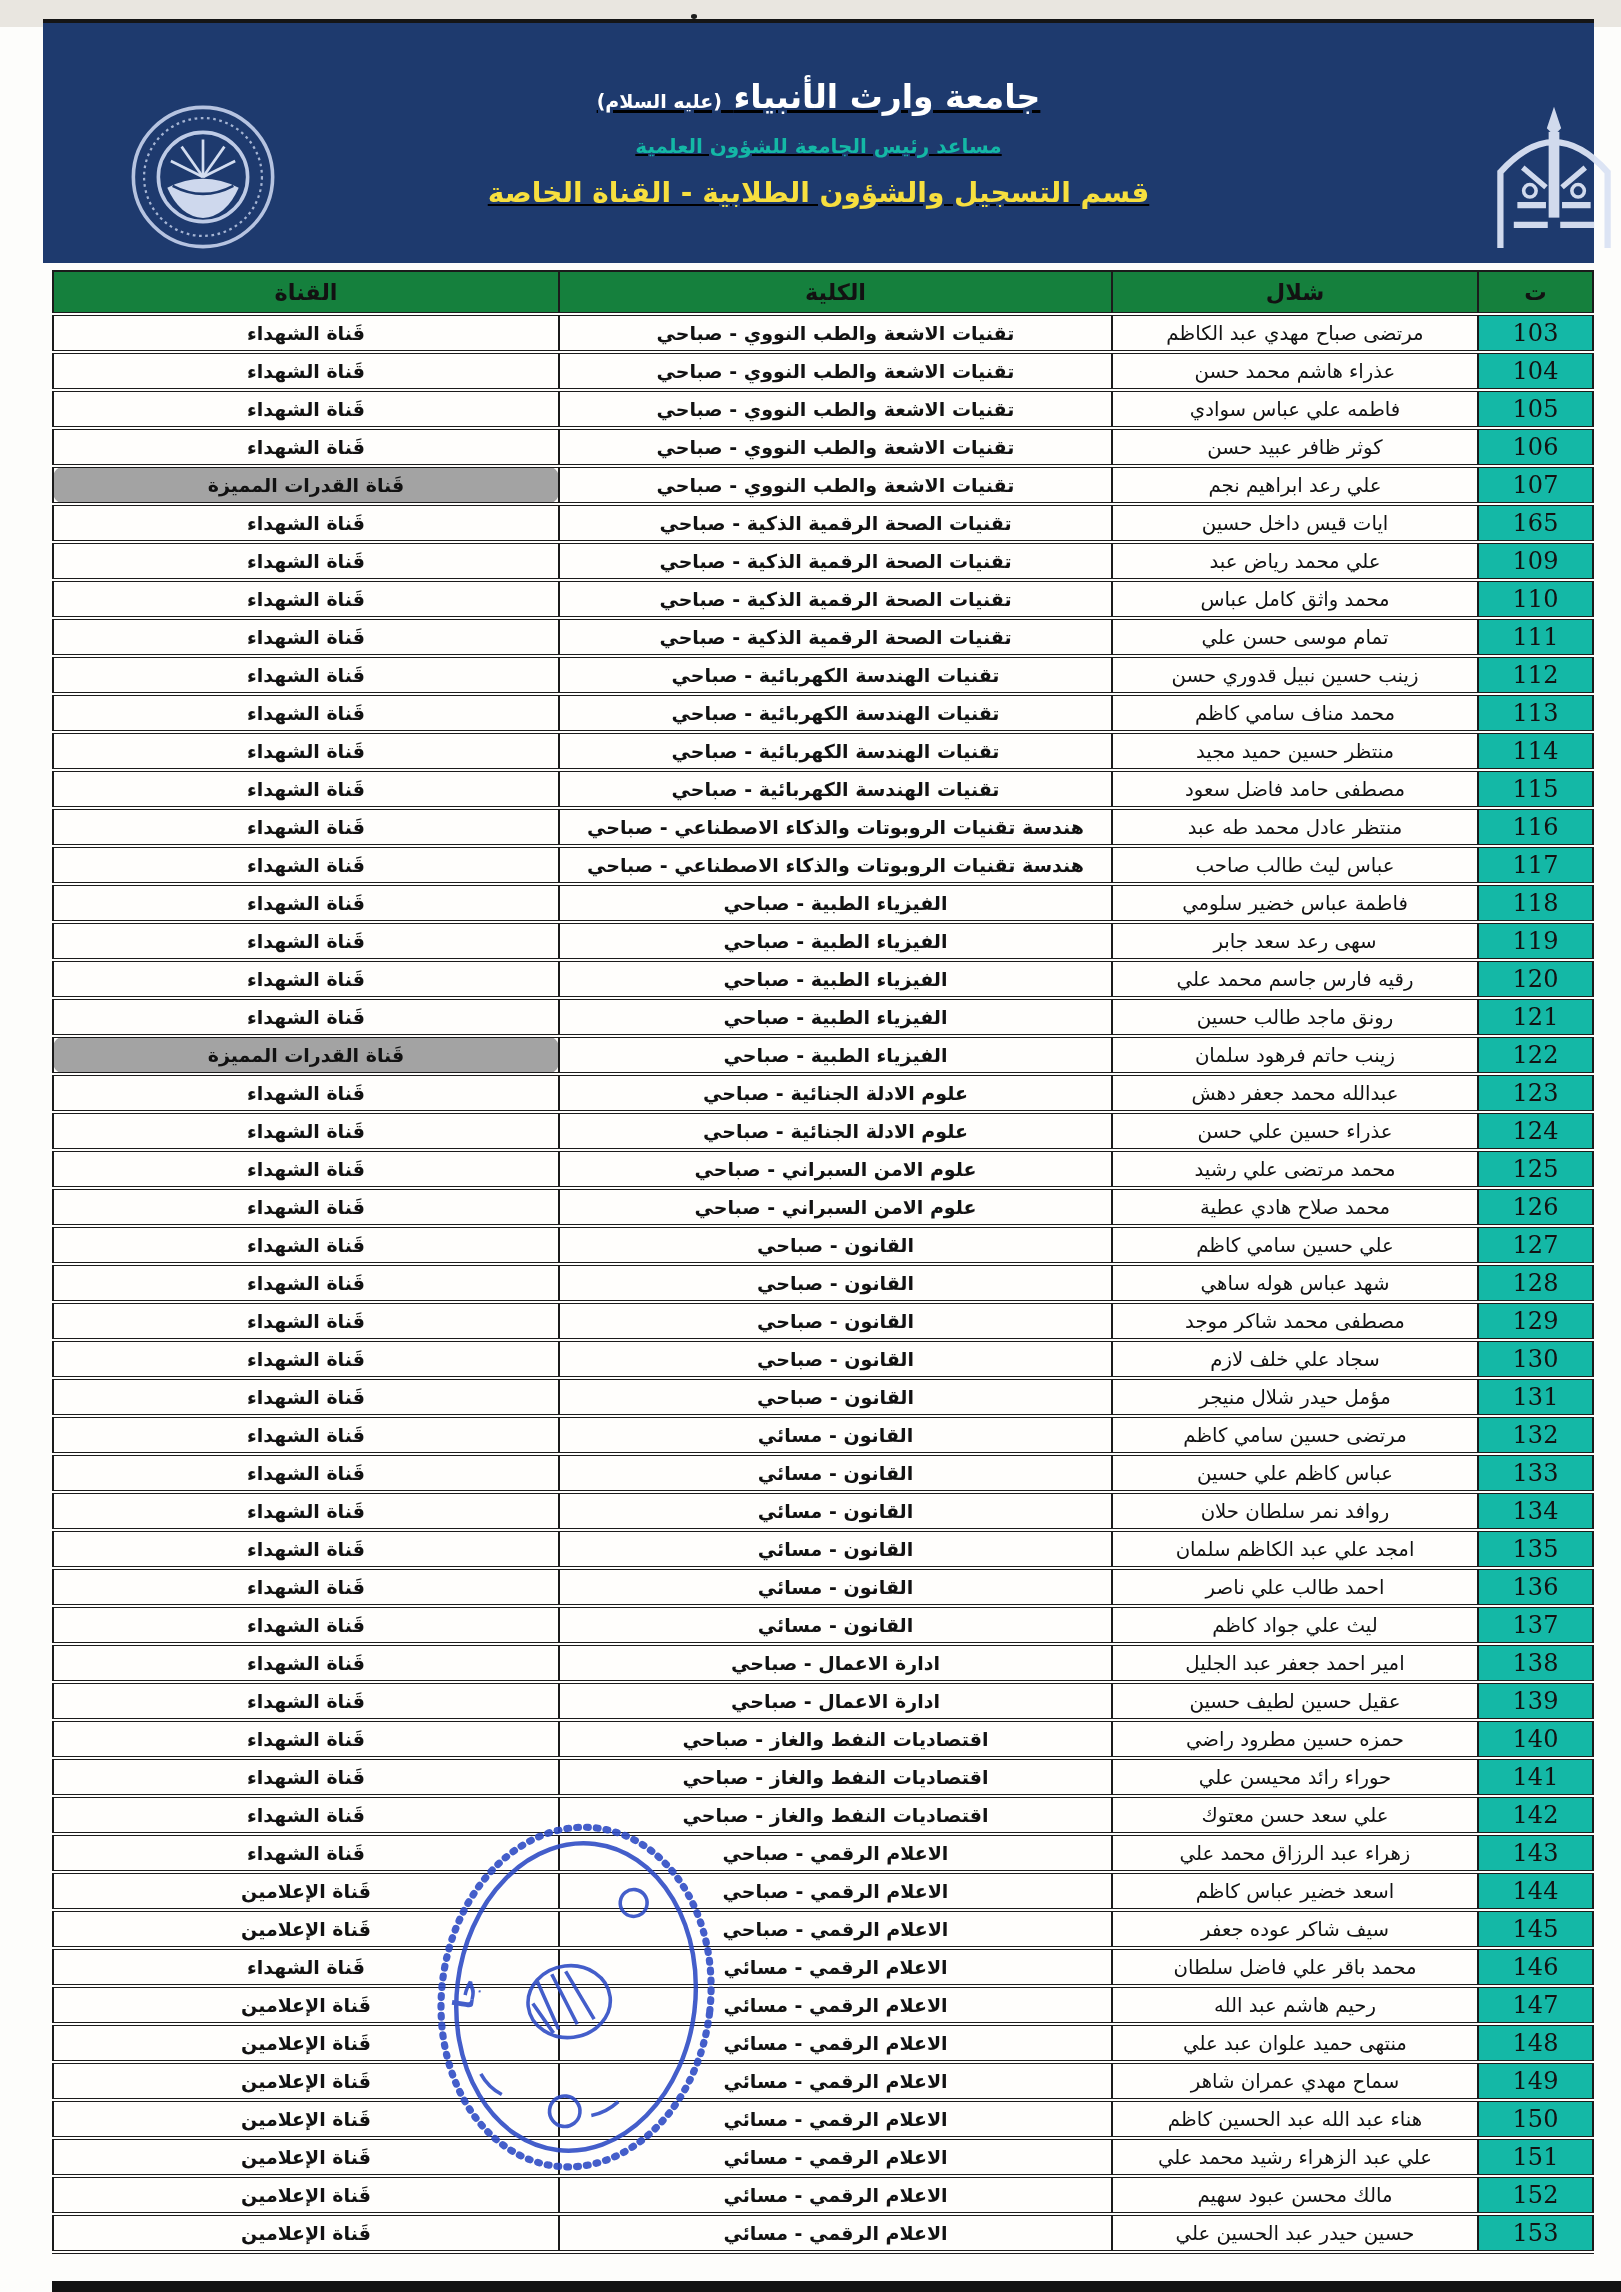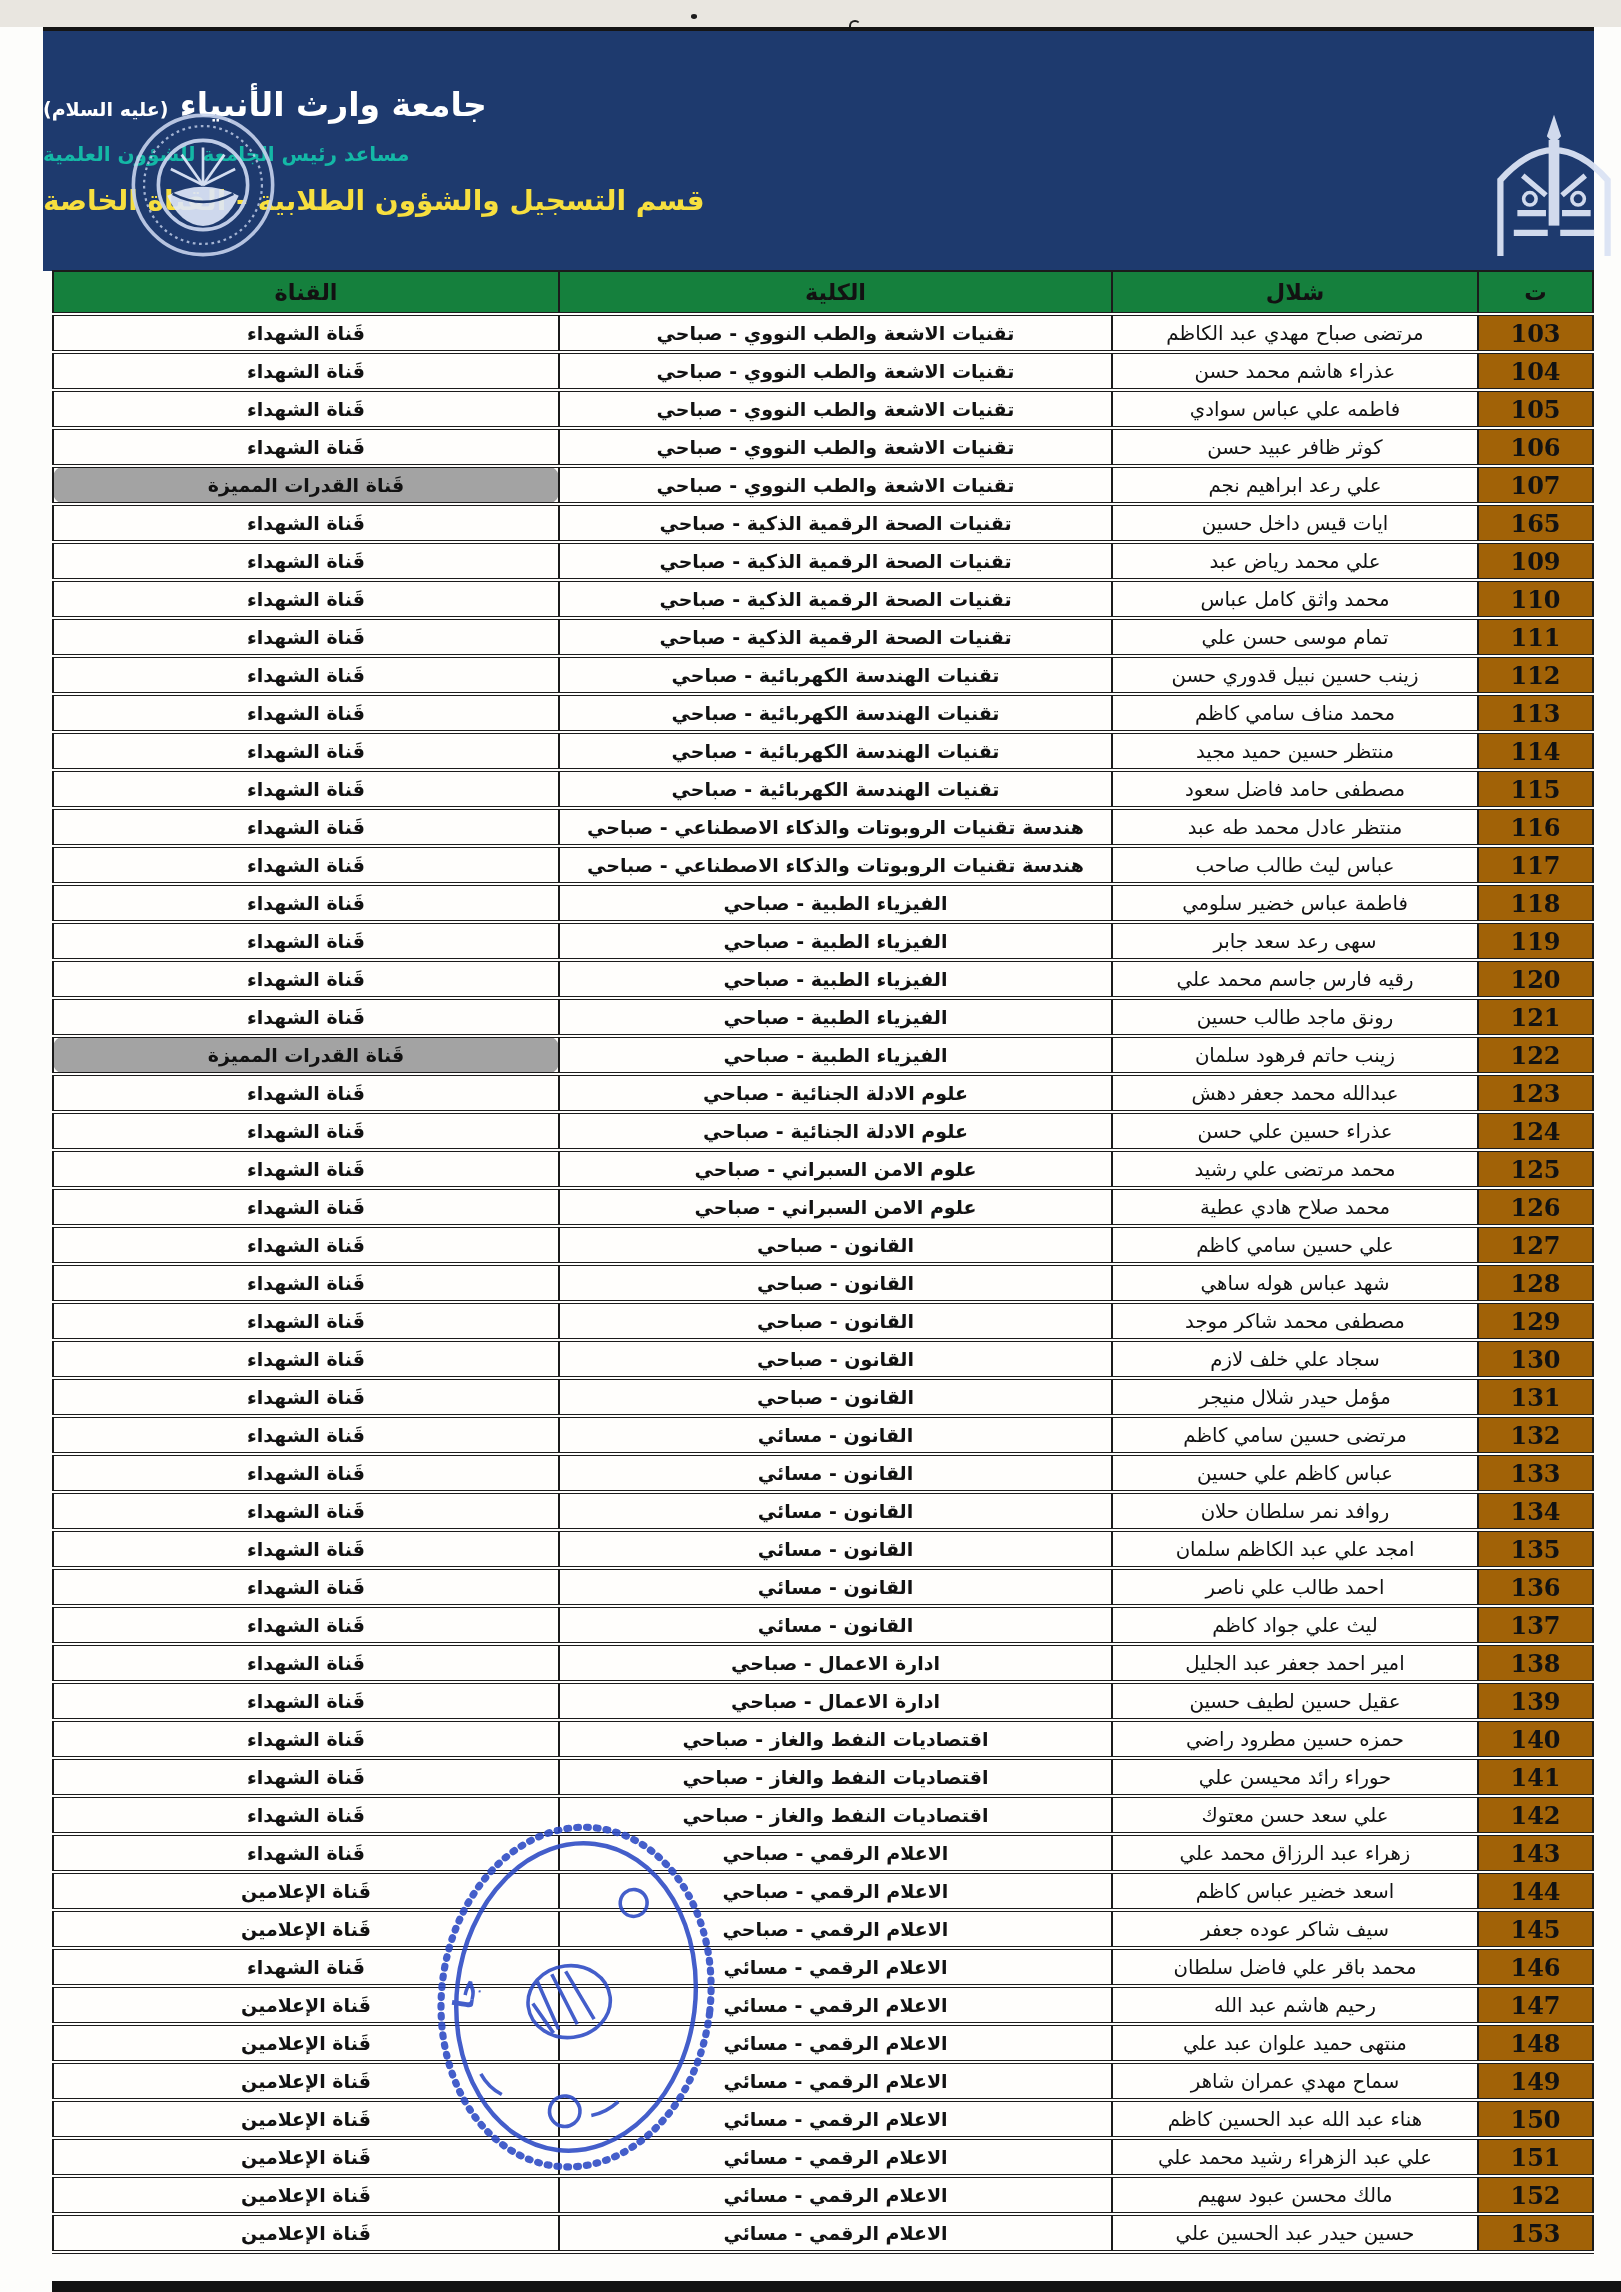--- a/index.html
+++ b/index.html
@@ -7,24 +7,25 @@
     width:1621px;height:2293px;position:relative;overflow:hidden;
     background:#fdfdfb;
     font-family:"DejaVu Sans",sans-serif;
     direction:rtl;
   }
   .top-strip{position:absolute;top:0;left:0;width:1621px;height:27px;background:#e9e6e0;}
   .speck{position:absolute;background:#1c1c1c;border-radius:50%;}
 
   
   .banner{
-    position:absolute;left:43px;top:27px;width:1551px;height:244px;
+    position:absolute;left:43px;top:19px;width:1551px;height:244px;
     background:#1e3a6e;border-top:4.5px solid #151515;box-sizing:border-box;
-    display:flex;flex-direction:column;align-items:flex-end;justify-content:center;
+    display:flex;flex-direction:column;align-items:center;justify-content:center;
     row-gap:18px;
+    text-decoration:underline;
   }
   .banner .line1{color:#ffffff;font-size:33px;font-weight:bold;letter-spacing:0.4px;}
   .banner .line1 .paren{font-size:19px;font-weight:bold;}
   .banner .line2{color:#14b8a6;font-size:20px;font-weight:bold;}
   .banner .line3{color:#f7df3f;font-size:28px;font-weight:bold;}
   .seal-left{position:absolute;left:85px;top:79px;}
   .emblem-right{position:absolute;left:1444px;top:82px;}
 
   
   table.roster{
@@ -37,22 +38,22 @@
     border-bottom:4.5px double #1b1b1b;
     padding:0 5.4px;overflow:hidden;white-space:nowrap;
     text-align:center;vertical-align:middle;color:#121212;
   }
   table.roster tr{height:38px;}
   table.roster thead tr{height:43px;}
   table.roster th{
     background:#15803d;font-size:22.4px;font-weight:bold;
   }
   td.c-no{
-    background:#a16207;
-    font-family:"DejaVu Serif",serif;font-size:24px;font-weight:bold;
+    background:#14b8a6;
+    font-family:"DejaVu Serif",serif;font-size:24px;font-weight:normal;
   }
   td.c-name{font-size:19.7px;font-weight:normal;}
   td.c-college{font-size:19px;font-weight:bold;}
   td.c-channel{font-size:19px;font-weight:bold;}
   td.c-channel.pink{background:#a3a3a3;border-radius:12px;}
 
   
   .stamp{
     position:absolute;left:428px;top:1816px;width:296px;height:363px;
     transform:rotate(7deg);opacity:.88;pointer-events:none;

